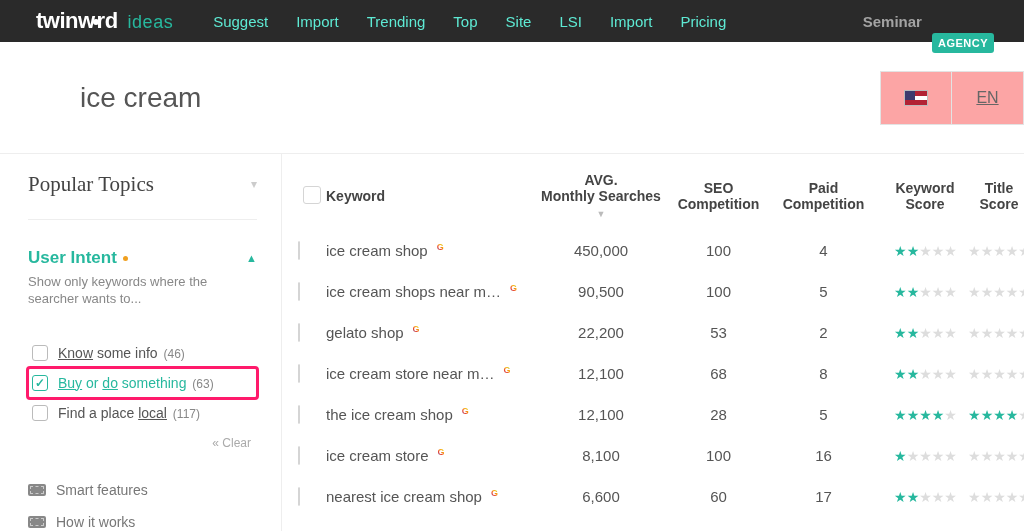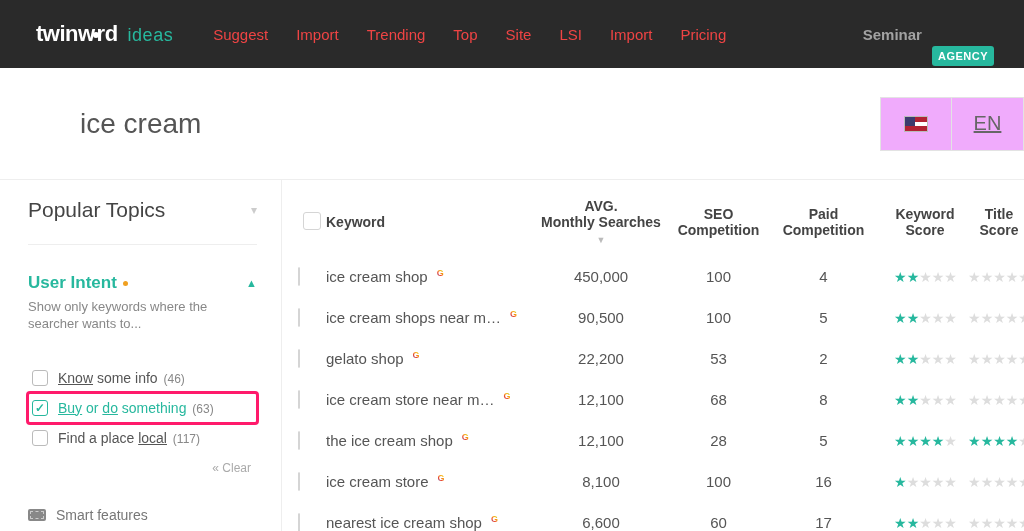--- a/index.html
+++ b/index.html
@@ -1,42 +1,42 @@
 <!DOCTYPE html>
 <html><head>
 <meta charset="utf-8">
 <style>
   * { box-sizing: border-box; margin: 0; padding: 0; }
   body { font-family: Arial, Helvetica, sans-serif; background: #fff; color: #333; width: 1024px; overflow: hidden; }
   
   
-  .topbar { background: #2a2a2a; color: #fff; height: 68px; display: flex; align-items: center; padding: 0 30px 0 36px; }
+  .topbar { background: #2a2a2a; color: #fff; height: 42px; display: flex; align-items: center; padding: 0 30px 0 36px; }
   .logo { display: flex; align-items: baseline; gap: 6px; margin-right: 40px; }
   .logo-twin { color: #fff; font-size: 22px; font-weight: 600; letter-spacing: -0.5px; }
   .logo-dot { display: inline-block; width: 6px; height: 6px; background: #fff; border-radius: 50%; margin: 0 -2px; position: relative; top: -3px; }
   .logo-ideas { color: #27b89e; font-size: 18px; font-weight: 400; margin-left: 4px; letter-spacing: 0.5px; }
-  .navlinks { display: flex; gap: 28px; font-size: 15px; color: #ef4444; }
+  .navlinks { display: flex; gap: 28px; font-size: 15px; color: #5eead4; }
   .navlinks span { cursor: pointer; }
   .nav-right { margin-left: auto; display: flex; align-items: center; gap: 10px; }
   .seminar { color: #a3a3a3; font-size: 15px; font-weight: 600; }
   .agency-badge { background: #27b89e; color: #fff; font-size: 11px; font-weight: 700; padding: 4px 6px; border-radius: 3px; letter-spacing: 0.5px; margin-top: 44px; }
   
   
   .searchrow { display: flex; align-items: center; padding: 0 0 0 80px; height: 112px; border-bottom: 1px solid #eee; }
   .searchterm { font-size: 28px; color: #555; font-weight: 300; flex: 1; }
   .locale-group { display: flex; margin-left: auto; }
-  .locale-btn { width: 72px; height: 54px; border: 1px solid #e3e3e3; background: #f0abfc; display: flex; align-items: center; justify-content: center; font-size: 20px; color: #666; cursor: pointer; text-decoration: underline; }
+  .locale-btn { width: 72px; height: 54px; border: 1px solid #e3e3e3; background: #fca5a5; display: flex; align-items: center; justify-content: center; font-size: 16px; color: #666; cursor: pointer; text-decoration: underline; }
   .locale-btn + .locale-btn { border-left: none; }
   .flag-us { width: 24px; height: 16px; background: linear-gradient(#b22234 0 33%, #fff 33% 66%, #b22234 66%); position: relative; border: 1px solid #bbb; }
   .flag-us::before { content: ''; position: absolute; top: 0; left: 0; width: 10px; height: 9px; background: #3c3b6e; }
   
   
   .main { display: flex; }
   .sidebar { width: 292px; padding: 18px 24px 0 28px; border-right: 1px solid #eee; }
-  .popular-head { display: flex; align-items: center; justify-content: space-between; font-size: 21px; color: #444; font-weight: 400; padding-bottom: 22px; border-bottom: 1px solid #eee; margin-bottom: 28px; }
+  .popular-head { display: flex; align-items: center; justify-content: space-between; font-size: 21px; color: #444; font-weight: 400; padding-bottom: 22px; border-bottom: 1px solid #eee; margin-bottom: 28px; font-family: Liberation Serif, serif; }
   .chev-down { color: #ccc; font-size: 12px; }
   
   .intent-title { color: #27b89e; font-size: 17px; font-weight: 700; display: flex; align-items: center; gap: 6px; }
   .intent-title .dot-orange { width: 5px; height: 5px; background: #f0a020; border-radius: 50%; }
   .intent-title .tri-up { margin-left: auto; color: #27b89e; font-size: 11px; }
   .intent-sub { color: #888; font-size: 13px; margin: 6px 0 30px; line-height: 1.3; }
   .intent-list { list-style: none; font-size: 14px; }
   .intent-list li { display: flex; align-items: center; gap: 10px; padding: 7px 4px; color: #555; }
   .intent-list .cb { width: 16px; height: 16px; border: 1.5px solid #bbb; border-radius: 3px; flex-shrink: 0; display: flex; align-items: center; justify-content: center; }
   .intent-list .cb.checked { border-color: #27b89e; }

